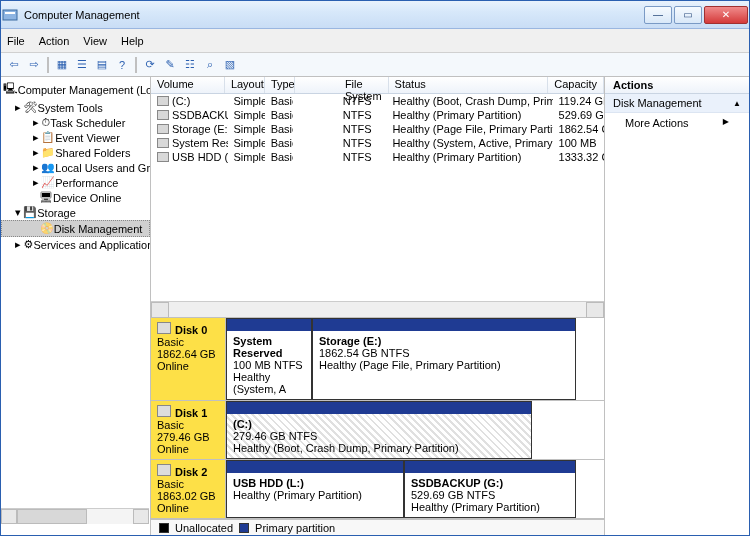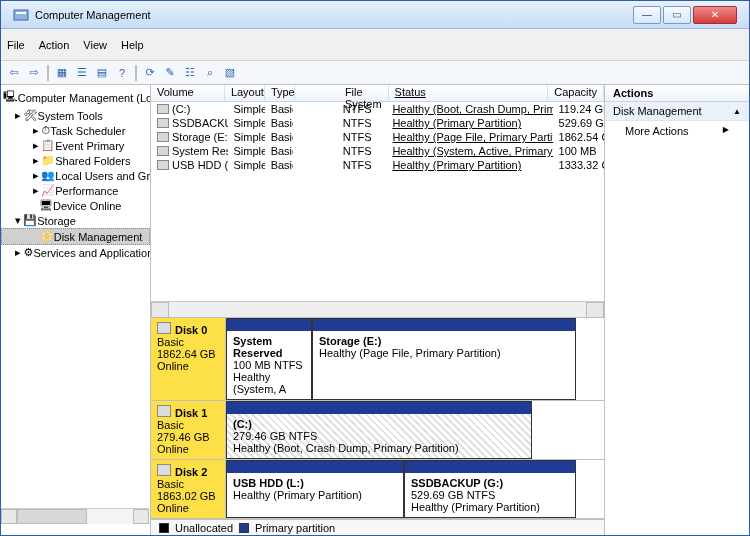--- a/index.html
+++ b/index.html
@@ -1,40 +1,40 @@
 <!DOCTYPE html>
 <html><head>
 <meta charset="utf-8">
 <style>
 * { box-sizing: border-box; margin: 0; padding: 0; font-family: "Segoe UI", Tahoma, sans-serif; font-size: 11px; }
 body { background: #fff; }
 .window { width: 750px; height: 536px; border: 1px solid #2a5fb0; background: #fff; display: flex; flex-direction: column; position: relative; }
-.titlebar { height: 28px; background: linear-gradient(#e9f2fc,#d7e8fa 40%,#c9ddf5); border-bottom: 1px solid #9ab6e0; display: flex; align-items: center; padding: 0 12px; }
+.titlebar { height: 28px; background: linear-gradient(#e9f2fc,#d7e8fa 40%,#c9ddf5); border-bottom: 1px solid #9ab6e0; display: flex; align-items: center; padding: 0 1px; }
 .titlebar .icon { width: 16px; height: 16px; margin-right: 6px; }
 .titlebar .title { flex: 1; color: #000; }
 .wbtns { display: flex; gap: 2px; }
 .wbtn { width: 28px; height: 18px; border: 1px solid #7a9ac5; border-radius: 2px; background: linear-gradient(#f6fafe,#d9e8f8); display: flex; align-items: center; justify-content: center; font-size: 10px; color: #2a4b7c; }
 .wbtn.close { background: linear-gradient(#f08c8c,#d43a3a); color: #fff; border-color: #a03030; width: 44px; }
-.menubar { height: 32px; background: #f0f0f0; border-bottom: 1px solid #d0d0d0; display: flex; align-items: center; padding: 0 6px; gap: 14px; }
+.menubar { height: 24px; background: #f0f0f0; border-bottom: 1px solid #d0d0d0; display: flex; align-items: center; padding: 0 6px; gap: 14px; }
 .menubar span { color: #000; cursor: default; }
 .toolbar { height: 24px; border-bottom: 1px solid #c0c0c0; background: #f4f8fc; display: flex; align-items: center; padding: 0 4px; gap: 2px; }
 .tbtn { width: 18px; height: 18px; border: 1px solid transparent; display: flex; align-items: center; justify-content: center; color: #2a5fb0; }
 .tbtn.sep { width: 1px; height: 16px; background: #c0c0c0; margin: 0 2px; }
 .body { flex: 1; display: flex; overflow: hidden; }
 .tree { width: 150px; border-right: 1px solid #c0c0c0; background: #fff; padding: 2px 0; overflow: auto; }
 .tree-item { display: flex; align-items: center; padding: 1px 2px; white-space: nowrap; cursor: default; }
 .tree-item.sel { background: #d0d0d0; border: 1px dotted #888; }
 .mid { flex: 1; display: flex; flex-direction: column; border-right: 1px solid #c0c0c0; overflow: hidden; }
 .vol-table { flex: 0 0 auto; }
 .vt-head { display: flex; background: linear-gradient(#fff,#eef3fa); border-bottom: 1px solid #c9d4e2; height: 17px; }
 .vt-head div { border-right: 1px solid #d8e0ea; padding: 1px 6px; color: #000; }
 .vt-body { background: #fff; }
 .vt-row { display: flex; height: 14px; align-items: center; }
 .vt-row div { padding: 0 6px; white-space: nowrap; overflow: hidden; }
-.c-vol { width: 84px; } .c-lay { width: 40px; } .c-typ { width: 30px; } .c-fs { width: 54px; margin-left: 44px; } .c-st { width: 184px; text-decoration: underline; } .c-cap { width: 56px; text-align: left; }
+.c-vol { width: 84px; } .c-lay { width: 40px; } .c-typ { width: 30px; } .c-fs { width: 54px; margin-left: 44px; } .c-st { width: 184px; } .c-cap { width: 56px; text-align: left; }
 .drive-ic { display: inline-block; width: 12px; height: 10px; background: #d8d8d8; border: 1px solid #888; margin-right: 3px; vertical-align: -1px; }
 .vol-spacer { flex: 1; background: #fff; }
 .scroll-h { height: 16px; background: #efefef; border-top: 1px solid #ccc; position: relative; }
 .scroll-h::before, .scroll-h::after { content: ""; position: absolute; top: 0; width: 16px; height: 14px; background: #e8e8e8; border: 1px solid #bbb; }
 .scroll-h::before { left: 0; } .scroll-h::after { right: 0; }
 .disks { border-top: 1px solid #c0c0c0; overflow: auto; }
 .disk { display: flex; border-bottom: 1px solid #c0c0c0; min-height: 58px; background: #fff; }
 .disk-left { width: 75px; padding: 4px 6px; border-right: 1px solid #c0c0c0; display: flex; flex-direction: column; background: #fde047; }
 .disk-left .dname { font-weight: bold; }
 .disk-parts { flex: 1; display: flex; align-items: stretch; padding: 0; position: relative; }
@@ -92,21 +92,21 @@
     <div class="tbtn">⌕</div>
     <div class="tbtn">▧</div>
   </div>
 
   <div class="body">
 
     <div class="tree">
       <div class="tree-item" style="padding-left:2px">🖳 <span>Computer Management (Local</span></div>
       <div class="tree-item" style="padding-left:14px">▸ 🛠 <span>System Tools</span></div>
       <div class="tree-item" style="padding-left:32px">▸ ⏱ <span>Task Scheduler</span></div>
-      <div class="tree-item" style="padding-left:32px">▸ 📋 <span>Event Primary</span></div>
+      <div class="tree-item" style="padding-left:32px">▸ 📋 <span>Event Viewer</span></div>
       <div class="tree-item" style="padding-left:32px">▸ 📁 <span>Shared Folders</span></div>
       <div class="tree-item" style="padding-left:32px">▸ 👥 <span>Local Users and Groups</span></div>
       <div class="tree-item" style="padding-left:32px">▸ 📈 <span>Performance</span></div>
       <div class="tree-item" style="padding-left:38px">🖥 <span>Device Online</span></div>
       <div class="tree-item" style="padding-left:14px">▾ 💾 <span>Storage</span></div>
       <div class="tree-item sel" style="padding-left:38px">📀 <span>Disk Management</span></div>
       <div class="tree-item" style="padding-left:14px">▸ ⚙ <span>Services and Applications</span></div>
     </div>
 
     <div class="mid">
@@ -179,20 +179,21 @@
                 <div class="pbody">
                   <div class="pn">System Reserved</div>
                   <div>100 MB NTFS</div>
                   <div>Healthy (System, A</div>
                 </div>
               </div>
               <div class="part" style="width: 264px;">
                 <div class="bar"></div>
                 <div class="pbody">
                   <div class="pn">Storage  (E:)</div>
+                  <div>1862.54 GB NTFS</div>
                   <div>Healthy (Page File, Primary Partition)</div>
                 </div>
               </div>
             </div>
           </div>
           <div class="disk">
             <div class="disk-left">
               <div><span class="disk-ic"></span><span class="dname">Disk 1</span></div>
               <div>Basic</div>
               <div>279.46 GB</div>

